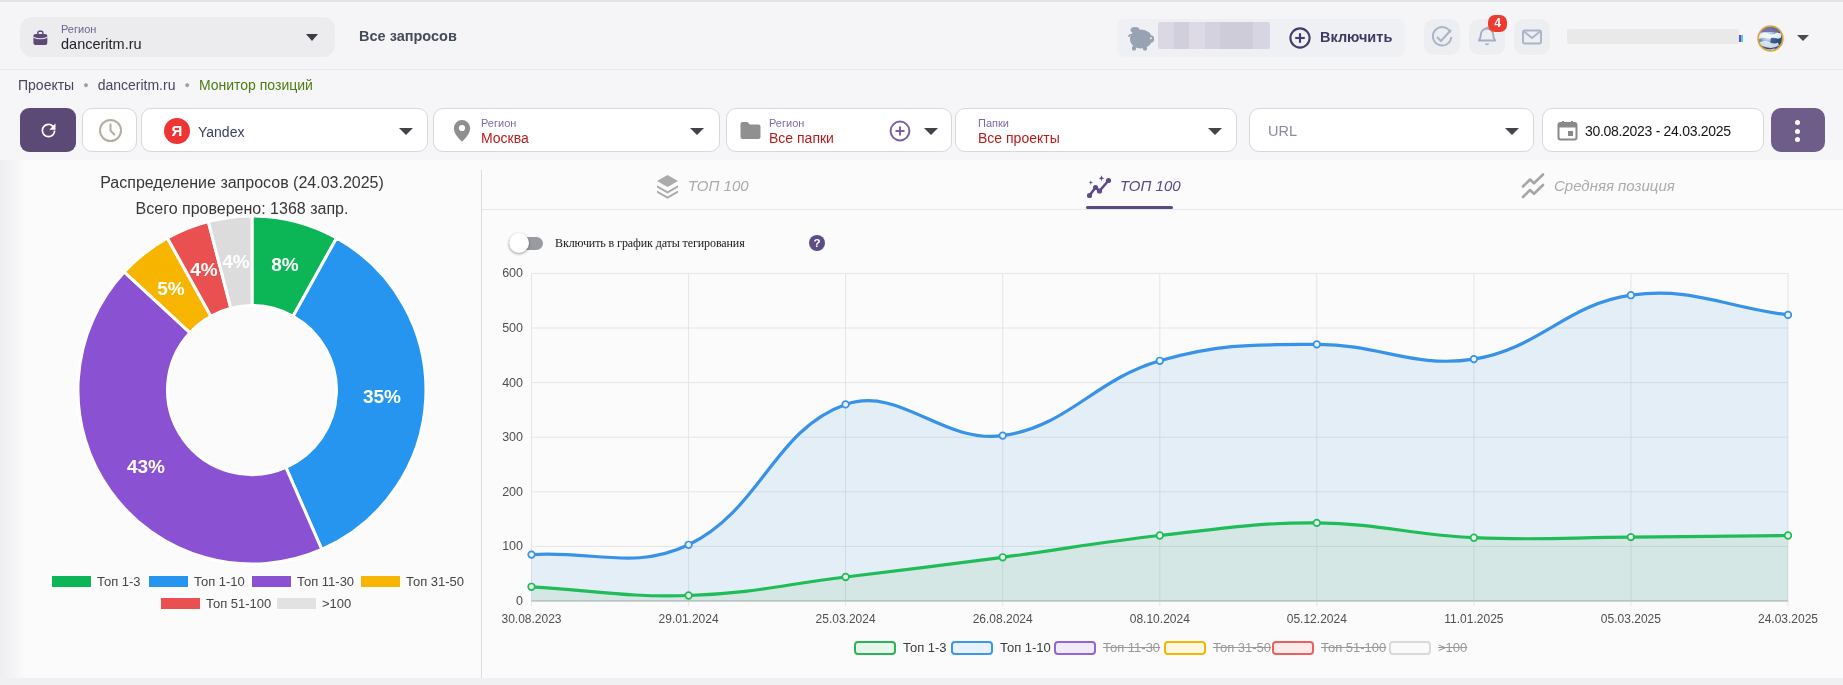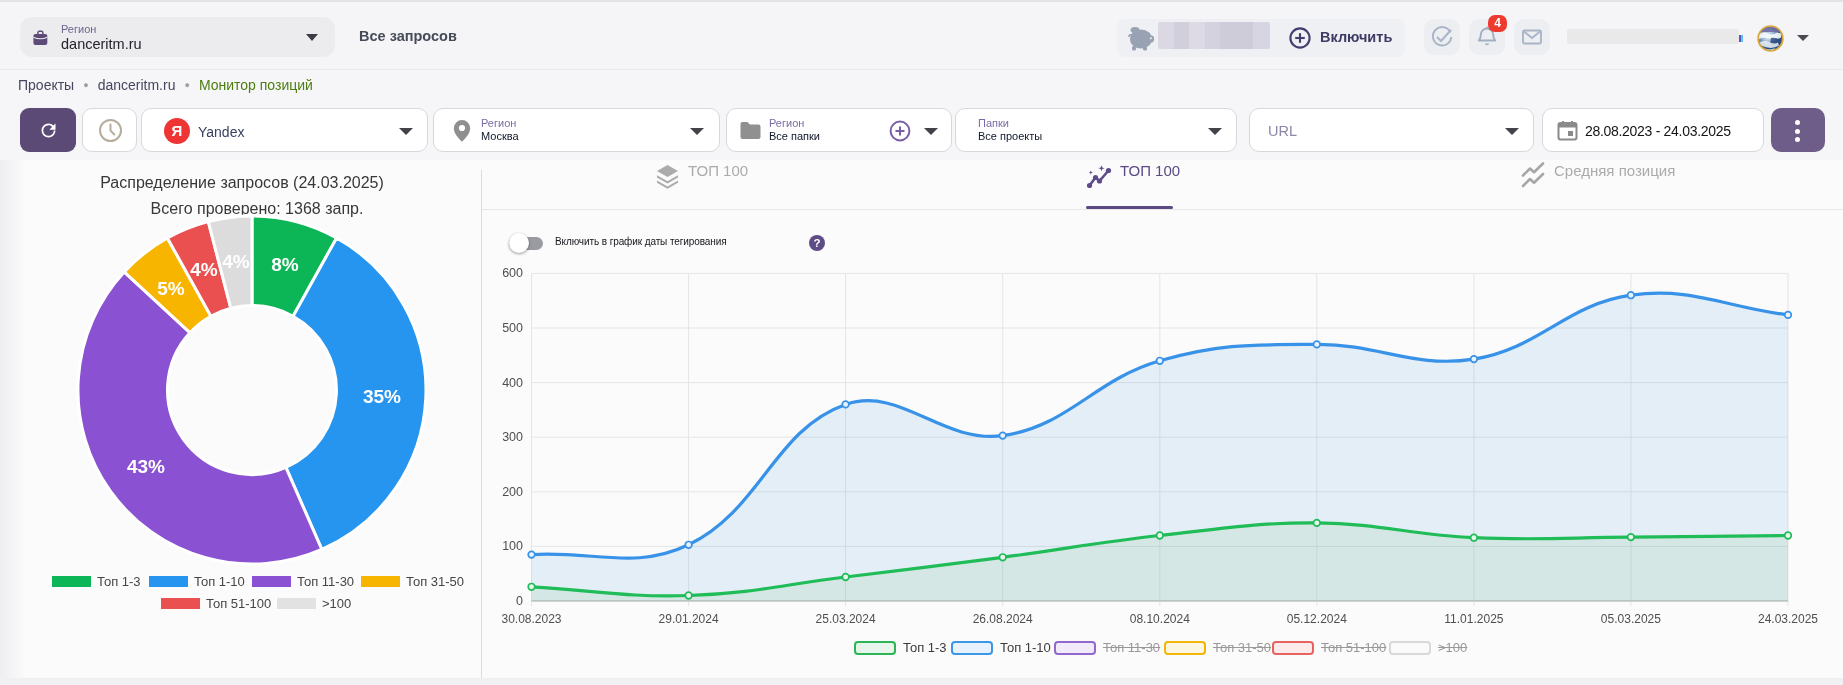--- a/index.html
+++ b/index.html
@@ -17,44 +17,44 @@
 
   
   .crumbs { position:absolute; left:18px; top:77px; font-size:14px; color:#46465f; }
   .crumbs .sep { color:#9e9ea6; margin:0 9px; font-size:9px; vertical-align:2px; }
   .crumbs .dim { color:#4d7c0f; }
 
   
   .fbox { position:absolute; top:108px; height:44px; background:#fff; border:1px solid #d8d8dc; border-radius:10px; }
   .btn-refresh { position:absolute; left:20px; top:108px; width:56px; height:44px; background:#5b4a75; border-radius:9px; display:flex; align-items:center; justify-content:center; }
   .fl { position:absolute; font-size:11px; color:#7c6ba6; top:8px; }
-  .fv { position:absolute; font-size:11px; color:#0f172a; top:21px; white-space:nowrap; }
+  .fv { position:absolute; font-size:14px; color:#b91c1c; top:21px; white-space:nowrap; }
   .fcaret { position:absolute; top:19px; width:0; height:0; border-left:7px solid transparent; border-right:7px solid transparent; border-top:7px solid #424249; }
 
   
   .content { position:absolute; left:0; top:160px; width:1843px; height:518px; background:#fbfbfc; }
   .content:after { content:""; position:absolute; left:0; top:0; width:26px; height:518px; background:linear-gradient(to right, rgba(120,120,130,0.10), rgba(120,120,130,0)); }
   .vdivider { position:absolute; left:481px; top:170px; width:1px; height:508px; background:#dcdcdf; }
   .footer { position:absolute; left:0; top:678px; width:1843px; height:7px; background:#f0f0f2; }
 
   
   .tabline { position:absolute; left:482px; top:209px; width:1361px; height:1px; background:#e8e8ea; }
-  .tab { position:absolute; top:162px; height:47px; display:flex; align-items:flex-start; font-size:15px; color:#ababab; }
+  .tab { position:absolute; top:162px; height:47px; display:flex; align-items:center; font-size:15px; color:#ababab;font-style:italic; }
   .tab.active { color:#5b4a84; }
   .tabunderline { position:absolute; left:1086px; top:206px; width:87px; height:3px; background:#5b4a84; border-radius:2px; }
 
   
   .toggletrack { position:absolute; left:509px; top:237px; width:34px; height:13px; background:#9a9aa2; border-radius:7px; }
   .toggleknob { position:absolute; left:509px; top:233px; width:20px; height:20px; background:#fff; border-radius:50%; box-shadow:0 1px 3px rgba(0,0,0,0.4); }
-  .togglelabel { position:absolute; left:555px; top:236px; font-size:10px; color:#17171c; letter-spacing:-0.1px; }
+  .togglelabel { position:absolute; left:555px; top:236px; font-size:12px; color:#17171c; letter-spacing:-0.1px;font-family:Liberation Serif, serif; }
   .help { position:absolute; left:809px; top:235px; width:16px; height:16px; background:#5d4c86; border-radius:50%; color:#fff; font-size:11.5px; font-weight:bold; text-align:center; line-height:16px; }
 
   
   .dtitle { position:absolute; left:0; top:174px; width:484px; text-align:center; font-size:16px; color:#383838; }
-  .dtitle2 { position:absolute; left:15px; top:200px; width:484px; text-align:center; font-size:16px; color:#383838; }
+  .dtitle2 { position:absolute; left:0; top:200px; width:484px; text-align:center; font-size:16px; color:#383838; }
 
   
   .dleg { position:absolute; display:flex; align-items:center; font-size:13px; color:#454545; }
   .dleg .box { width:39px; height:11px; margin-right:6px; }
 
   
   .cleg { position:absolute; top:640px; display:flex; align-items:center; font-size:13px; color:#3a3a3a; }
   .cleg .cbox { width:42px; height:14px; border-radius:4px; border:2px solid; margin-right:7px; }
   .cleg.off { color:#999; text-decoration:line-through; }
 
@@ -195,21 +195,21 @@
   <div class="fcaret" style="left:255px;"></div>
 </div>
 <div class="fbox" style="left:1542px; width:222px;">
   <svg style="position:absolute; left:14px; top:11px;" width="21" height="21" viewBox="0 0 21 21">
     <rect x="1.5" y="3" width="18" height="16.5" rx="2" fill="none" stroke="#8a8a8a" stroke-width="2"></rect>
     <rect x="1.5" y="3" width="18" height="4.5" fill="#8a8a8a"></rect>
     <rect x="11" y="11" width="5" height="5" fill="#8a8a8a"></rect>
     <line x1="6" y1="1" x2="6" y2="4" stroke="#8a8a8a" stroke-width="2"></line>
     <line x1="15" y1="1" x2="15" y2="4" stroke="#8a8a8a" stroke-width="2"></line>
   </svg>
-  <div class="fv" style="left:42px; top:14px; font-size:14px; color:#141414; letter-spacing:-0.3px;">28.08.2023 - 24.03.2025</div>
+  <div class="fv" style="left:42px; top:14px; font-size:14px; color:#141414; letter-spacing:-0.3px;">30.08.2023 - 24.03.2025</div>
 </div>
 <div class="abs" style="left:1771px; top:108px; width:54px; height:44px; background:#6f5d89; border-radius:10px;">
   <div style="position:absolute; left:24px; top:12px; width:5px; height:5px; background:#fff; border-radius:50%;"></div>
   <div style="position:absolute; left:24px; top:20.5px; width:5px; height:5px; background:#fff; border-radius:50%;"></div>
   <div style="position:absolute; left:24px; top:29px; width:5px; height:5px; background:#fff; border-radius:50%;"></div>
 </div>
 
 <div class="content"></div>
 <div class="vdivider"></div>
 <div class="footer"></div>

